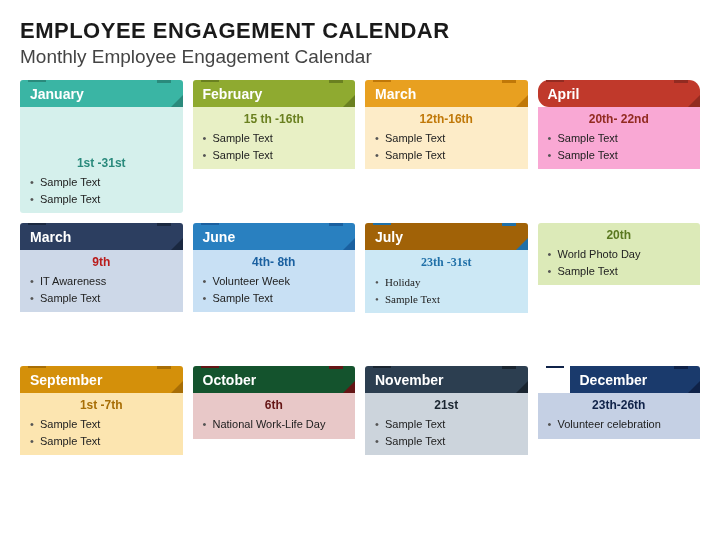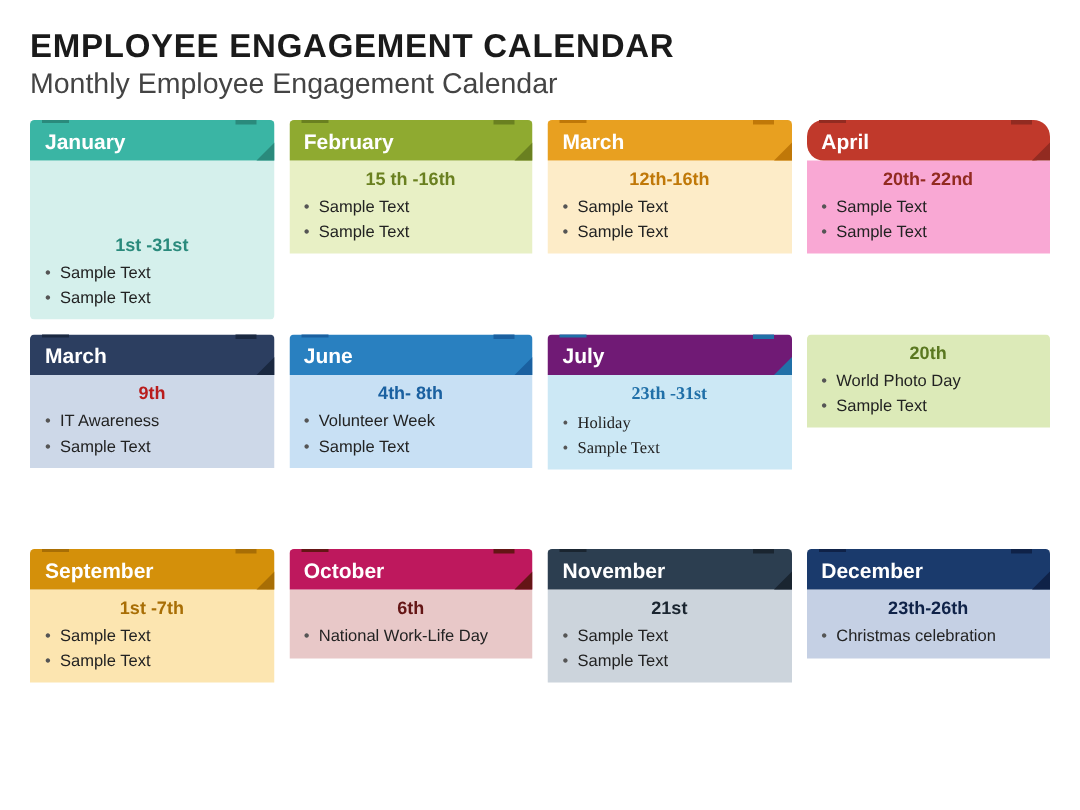--- a/index.html
+++ b/index.html
@@ -242,21 +242,21 @@
             <li>Sample Text</li>
           </ul>
         </div>
       </div>
     </div>
     <div class="card">
       <div class="card-inner">
         <div class="card-header-wrap" style="position:relative;">
           <div class="ribbon-tab" style="background:#2070a8;"></div>
           <div class="ribbon-right" style="background:#2070a8;"></div>
-          <div class="card-header" style="background:#701a75; padding-right: 28px;">
+          <div class="card-header" style="background:#a16207; padding-right: 28px;">
             <span class="month-name">July</span>
             <div class="fold-corner" style="border-width: 0 0 12px 12px; border-color: transparent transparent #2070a8 transparent;"></div>
           </div>
         </div>
         <div class="card-body" style="background:#cce8f5;font-family:Liberation Serif, serif;">
           <div class="date-range" style="color:#2070a8;">23th -31st</div>
           <ul class="bullet-list">
             <li>Holiday</li>
             <li>Sample Text</li>
           </ul>
@@ -291,21 +291,21 @@
             <li>Sample Text</li>
           </ul>
         </div>
       </div>
     </div>
     <div class="card">
       <div class="card-inner">
         <div class="card-header-wrap" style="position:relative;">
           <div class="ribbon-tab" style="background:#641515;"></div>
           <div class="ribbon-right" style="background:#641515;"></div>
-          <div class="card-header" style="background:#be185d; padding-right: 28px;">
+          <div class="card-header" style="background:#14532d; padding-right: 28px;">
             <span class="month-name">October</span>
             <div class="fold-corner" style="border-width: 0 0 12px 12px; border-color: transparent transparent #641515 transparent;"></div>
           </div>
         </div>
         <div class="card-body" style="background:#e8c8c8;">
           <div class="date-range" style="color:#641515;">6th</div>
           <ul class="bullet-list">
             <li>National Work-Life Day</li>
           </ul>
         </div>
@@ -328,26 +328,26 @@
             <li>Sample Text</li>
           </ul>
         </div>
       </div>
     </div>
     <div class="card">
       <div class="card-inner">
         <div class="card-header-wrap" style="position:relative;">
           <div class="ribbon-tab" style="background:#0f2248;"></div>
           <div class="ribbon-right" style="background:#0f2248;"></div>
-          <div class="card-header" style="background:#1a3a6c; padding-right: 44px;">
+          <div class="card-header" style="background:#1a3a6c; padding-right: 44px; margin-left: 32px;">
             <span class="month-name">December</span>
             <div class="fold-corner" style="border-width: 0 0 12px 12px; border-color: transparent transparent #0f2248 transparent;"></div>
           </div>
         </div>
         <div class="card-body" style="background:#c5d0e4;">
           <div class="date-range" style="color:#0f2248;">23th-26th</div>
           <ul class="bullet-list">
-            <li>Christmas celebration</li>
+            <li>Volunteer celebration</li>
           </ul>
         </div>
       </div>
     </div>
   </div>
 
 </body></html>

